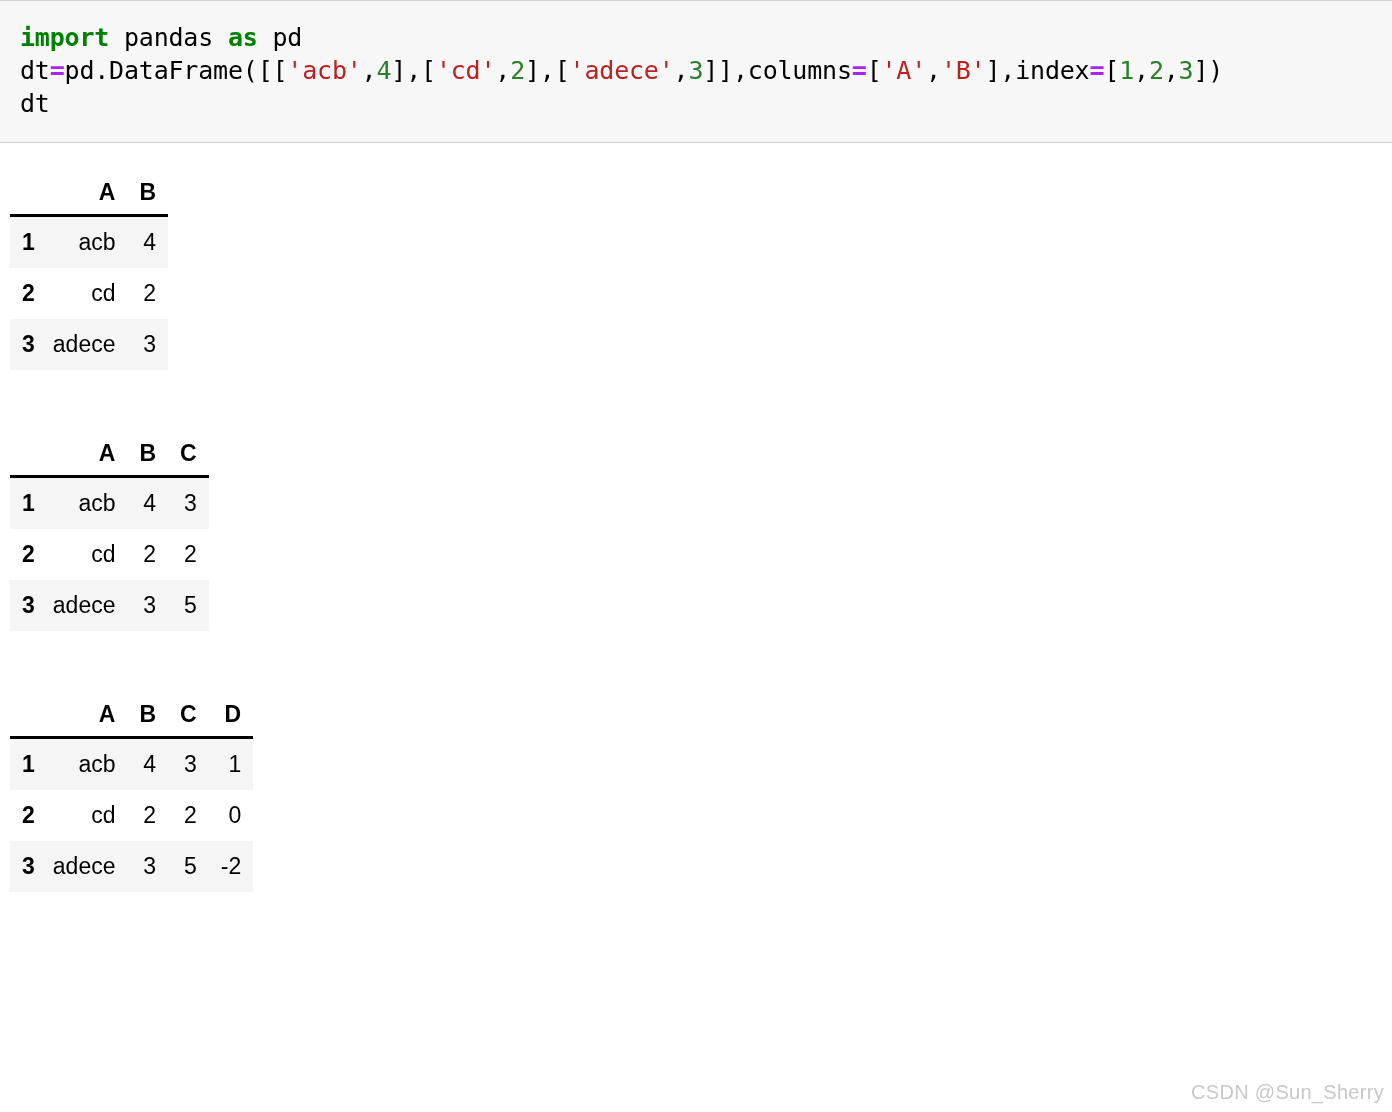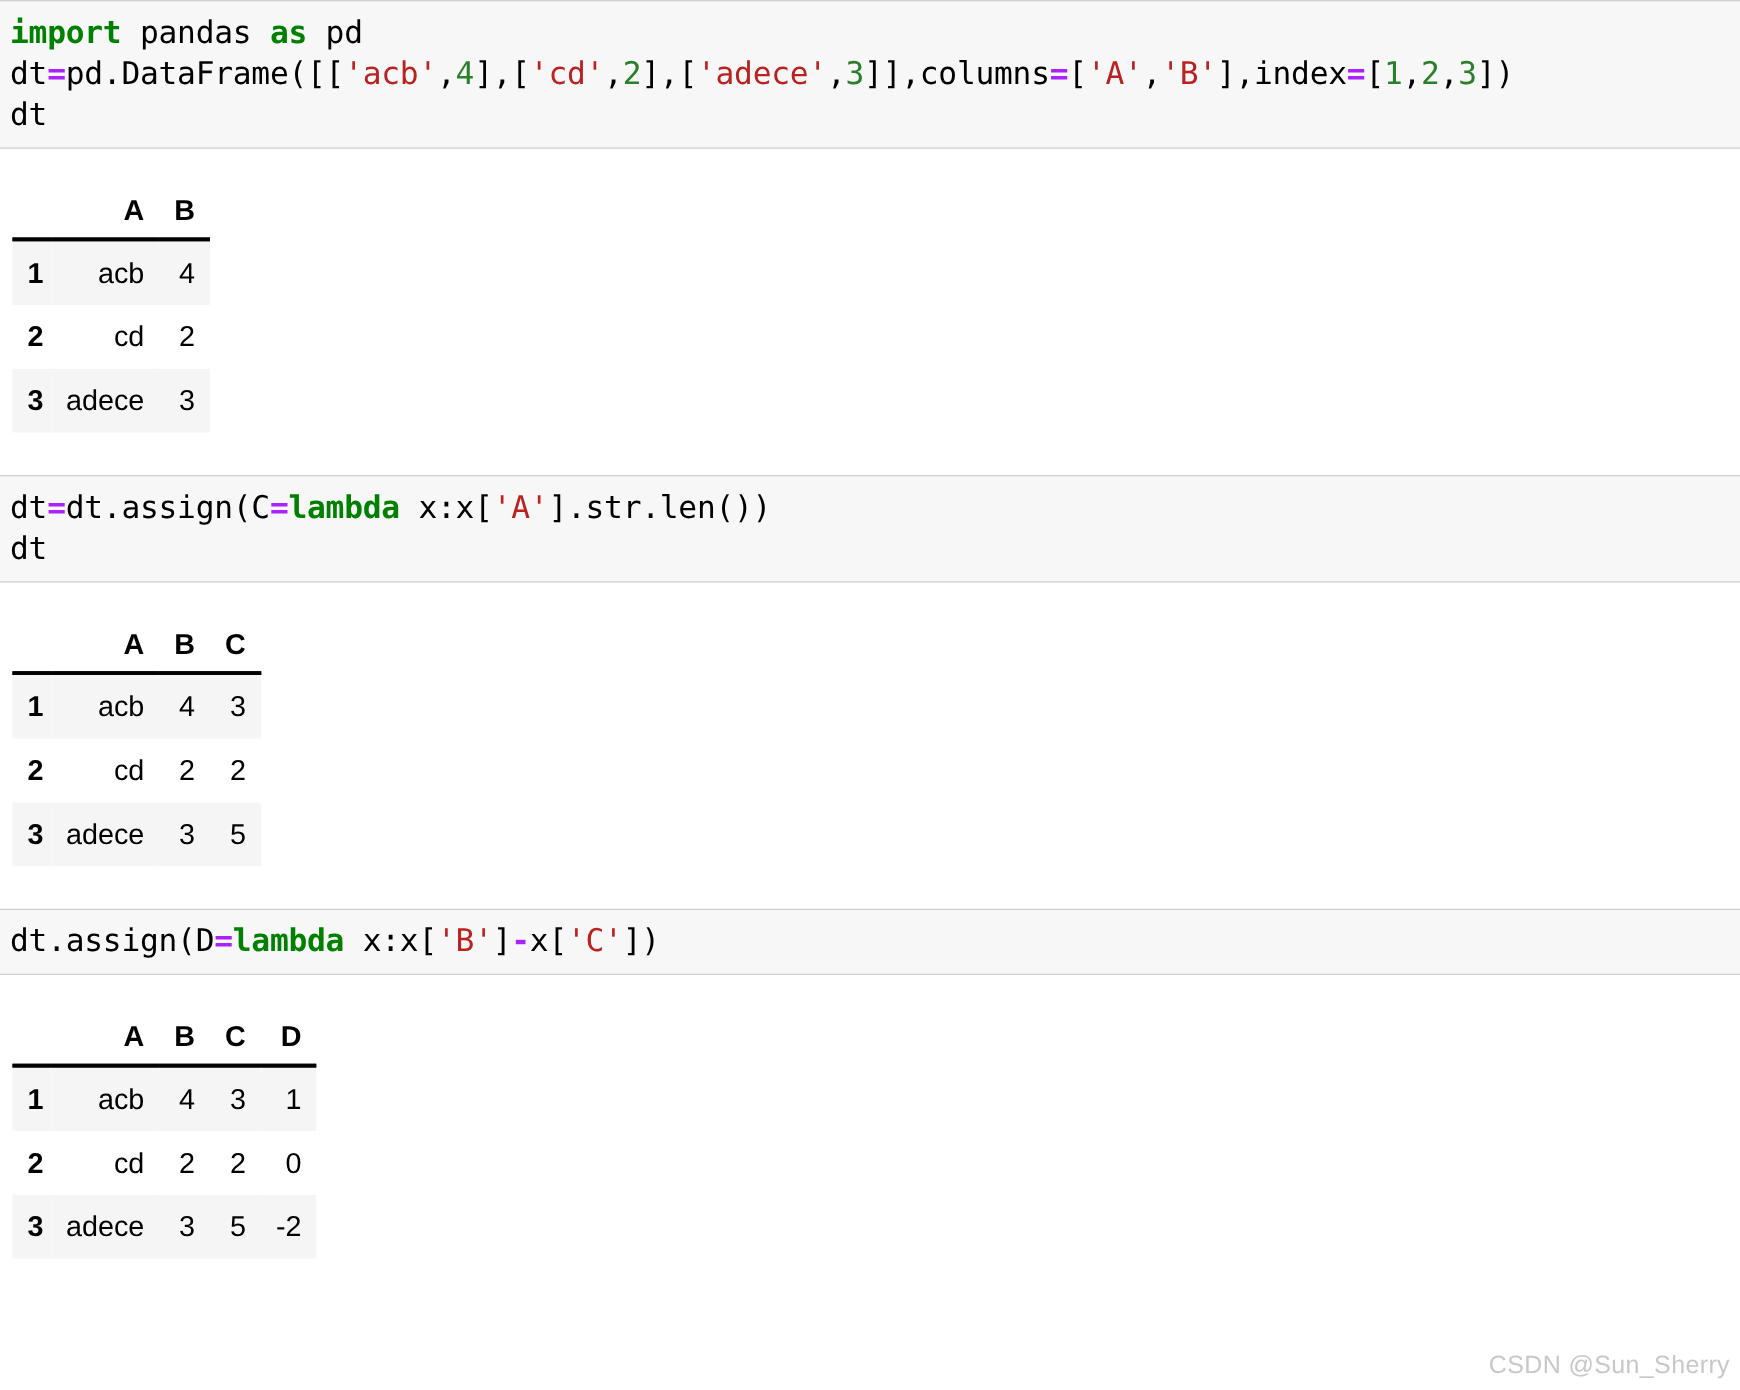--- a/index.html
+++ b/index.html
@@ -20,21 +20,21 @@
   .code-cell {
     box-sizing: border-box;
     width: 1392px;
     background: #f7f7f7;
     border: 1px solid #cfcfcf;
     border-left: none;
     border-right: none;
     padding: 8px 0 10px 8px;
   }
   .code-cell pre {
-    margin: 0;
+    margin: 12px;
     font-family: "DejaVu Sans Mono", "Liberation Mono", monospace;
     font-size: 25px;
     line-height: 33px;
     color: #000000;
     white-space: pre;
     letter-spacing: -0.2px;
   }
   .kw   { color: #008000; font-weight: bold; }
   .str  { color: #ba2121; }
   .num  { color: #2a7f2a; }
@@ -132,24 +132,20 @@
           </tr>
           <tr>
             <th>3</th>
             <td>adece</td>
             <td>3</td>
           </tr>
         </tbody>
       </table>
     </div>
     <div class="spacer-lg"></div>
-    <div class="code-cell">
-      <pre><span class="plain">dt</span><span class="op">=</span><span class="plain">dt.assign(C</span><span class="op">=</span><span class="kw">lambda</span><span class="plain"> x:x[</span><span class="str">'A'</span><span class="plain">].str.len())</span>
-<span class="plain">dt</span></pre>
-    </div>
     <div class="spacer-md"></div>
     <div class="df-wrap">
       <table class="dataframe">
         <thead>
           <tr>
             <th class="corner"></th>
             <th>A</th>
             <th>B</th>
             <th>C</th>
           </tr>
@@ -170,23 +166,20 @@
           <tr>
             <th>3</th>
             <td>adece</td>
             <td>3</td>
             <td>5</td>
           </tr>
         </tbody>
       </table>
     </div>
     <div class="spacer-lg"></div>
-    <div class="code-cell">
-      <pre><span class="plain">dt.assign(D</span><span class="op">=</span><span class="kw">lambda</span><span class="plain"> x:x[</span><span class="str">'B'</span><span class="plain">]</span><span class="op">-</span><span class="plain">x[</span><span class="str">'C'</span><span class="plain">])</span></pre>
-    </div>
     <div class="spacer-md"></div>
     <div class="df-wrap">
       <table class="dataframe">
         <thead>
           <tr>
             <th class="corner"></th>
             <th>A</th>
             <th>B</th>
             <th>C</th>
             <th>D</th>

